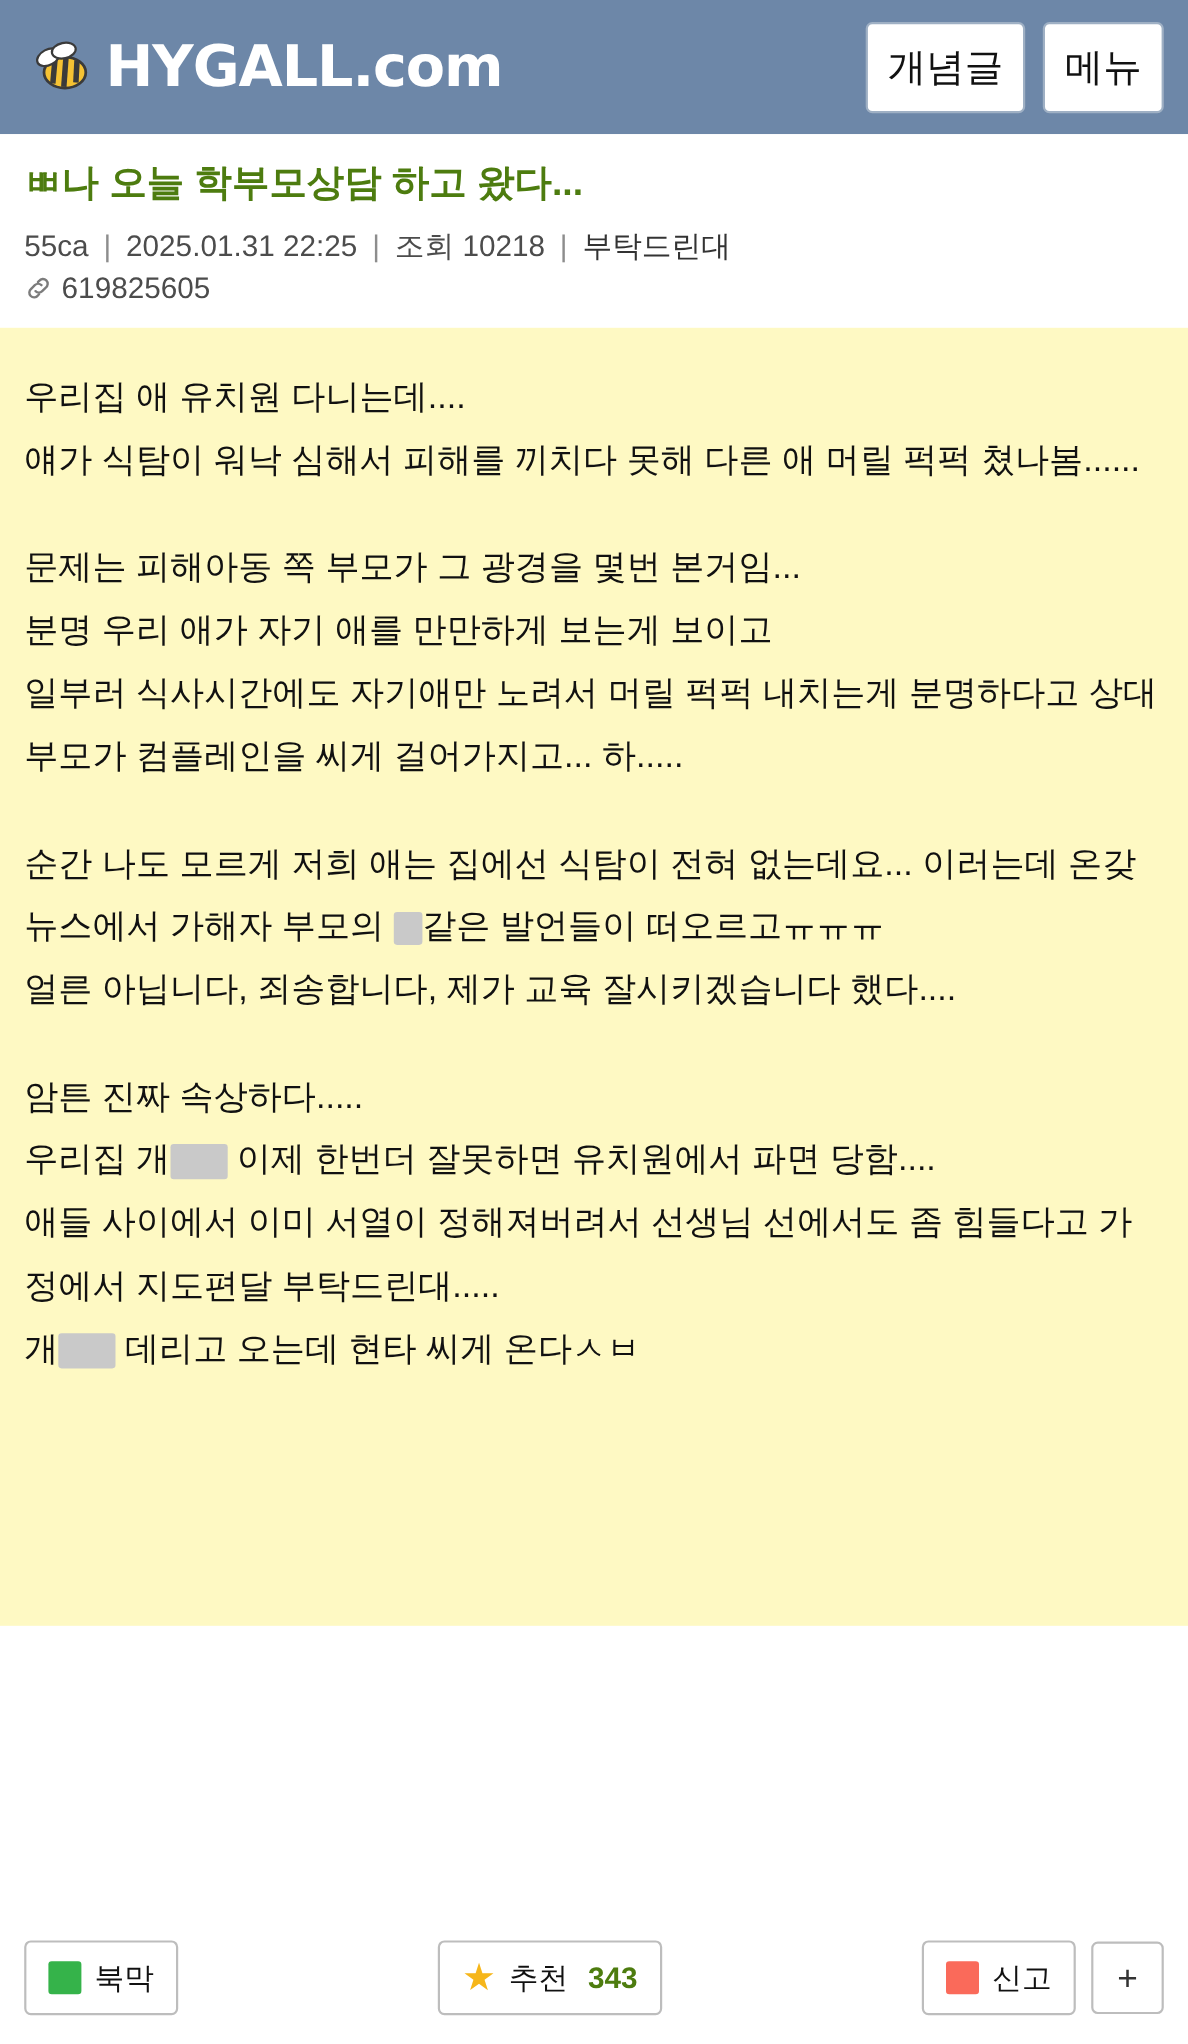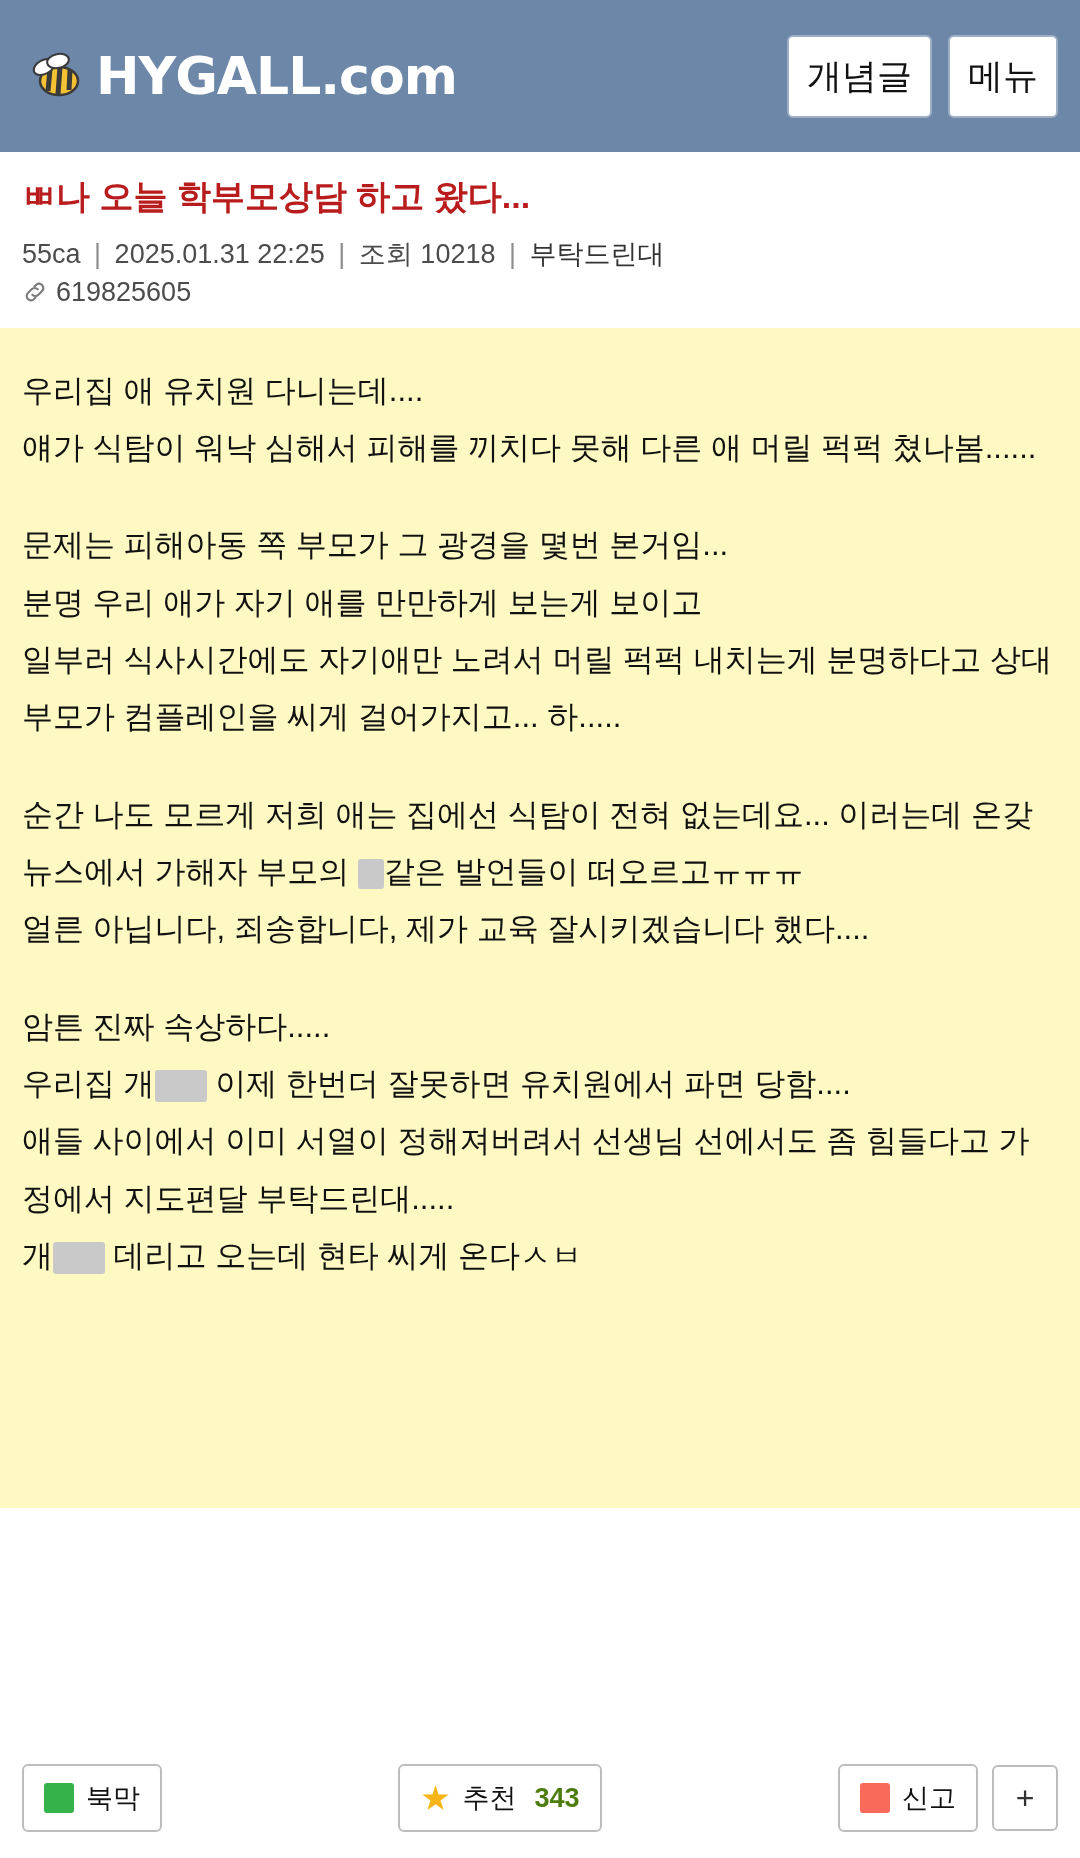--- a/index.html
+++ b/index.html
@@ -10,21 +10,21 @@
     font-family: "Liberation Sans", "DejaVu Sans", sans-serif;
   }
   body {
     width: 1080px;
     min-height: 1858px;
     position: relative;
   }
 
   
   .site-header {
-    height: 152px;
+    height: 122px;
     background: #6d87a8;
     display: flex;
     align-items: center;
     justify-content: space-between;
     padding: 0 22px 0 28px;
   }
   .brand {
     display: flex;
     align-items: center;
     gap: 10px;
@@ -60,21 +60,21 @@
   }
 
   
   .article-head {
     padding: 22px 22px 20px 22px;
     background: #ffffff;
   }
   .article-title {
     font-size: 34px;
     font-weight: bold;
-    color: #b91c1c;
+    color: #4d7c0f;
     line-height: 1.3;
     margin: 0 0 16px 0;
   }
   .article-meta {
     font-size: 27px;
     color: #4c4c4c;
     line-height: 1.5;
   }
   .meta-sep { color: #8d8d8d; padding: 0 6px; }
   .meta-skip { color: #333333; }

